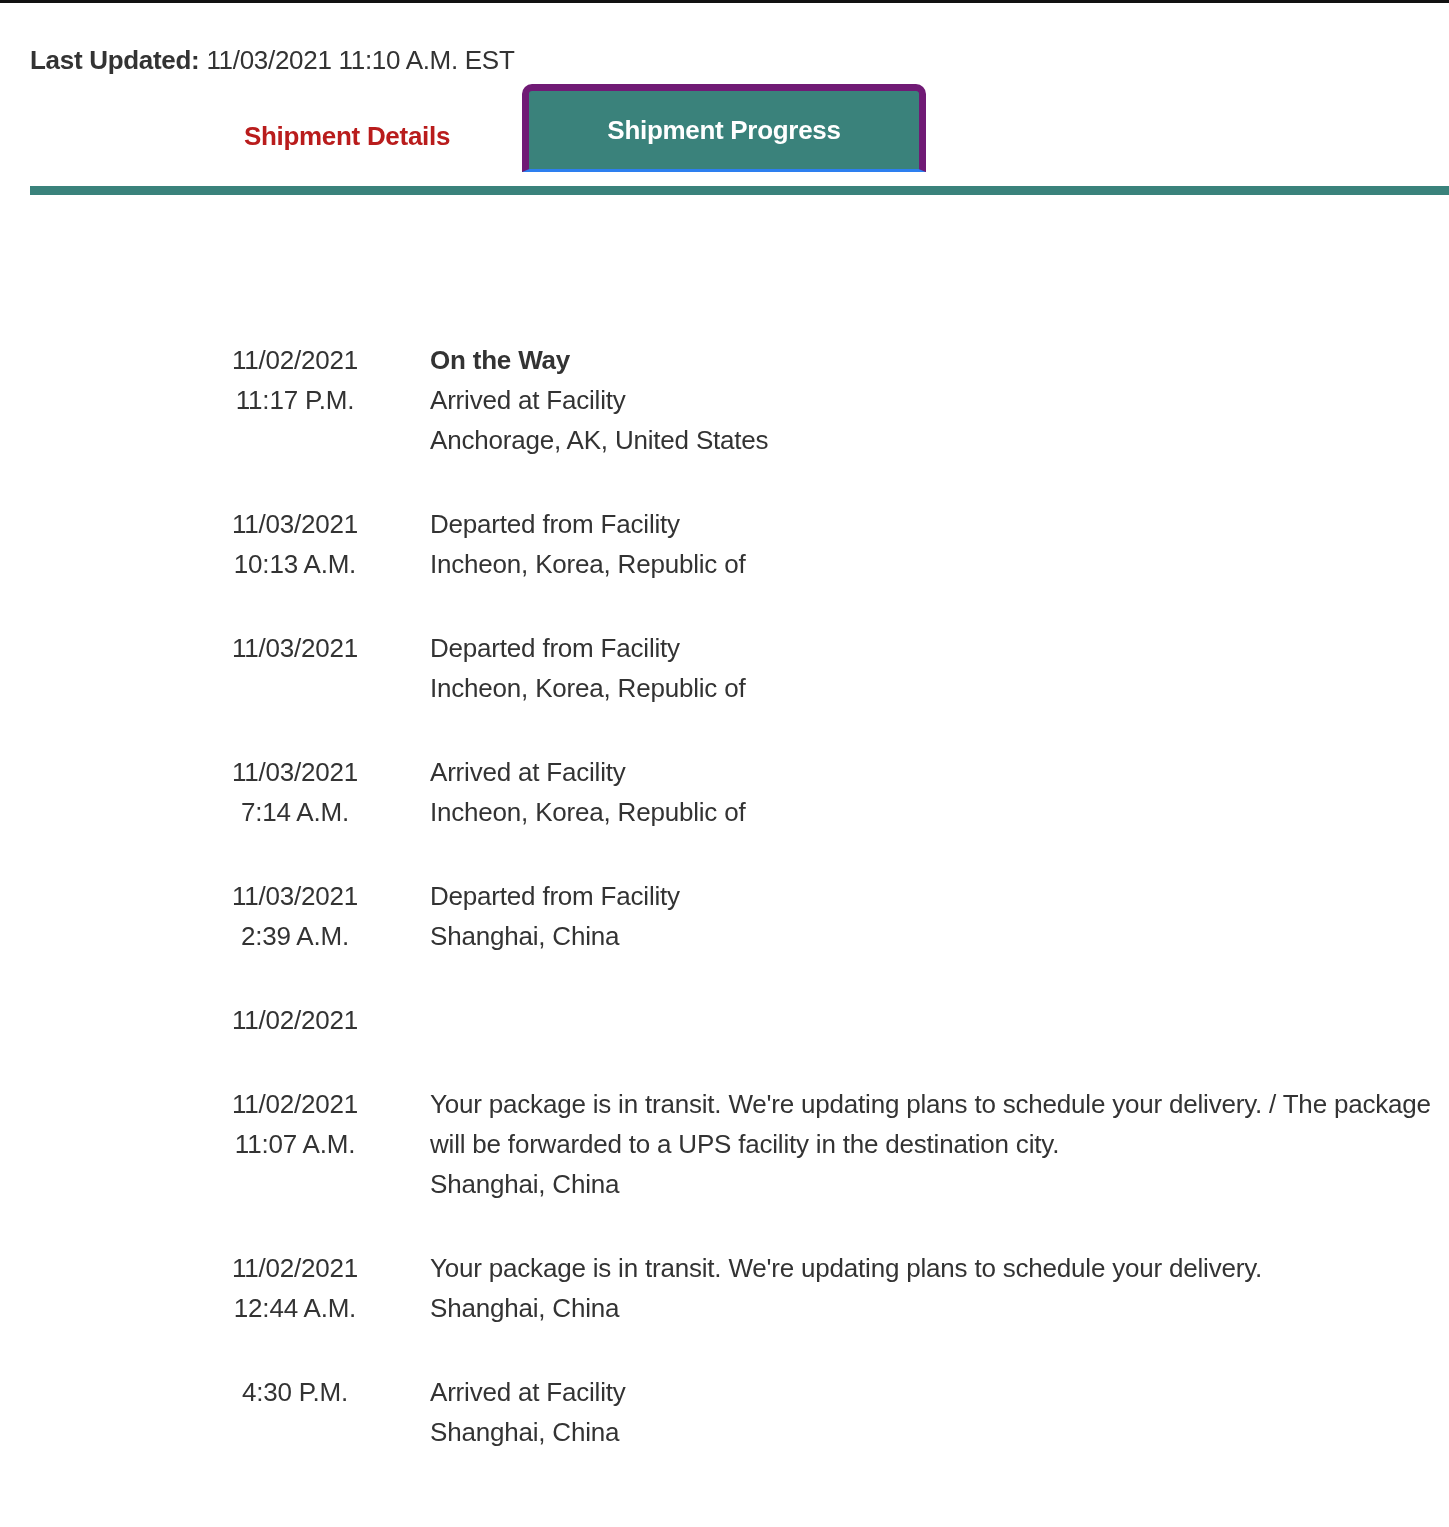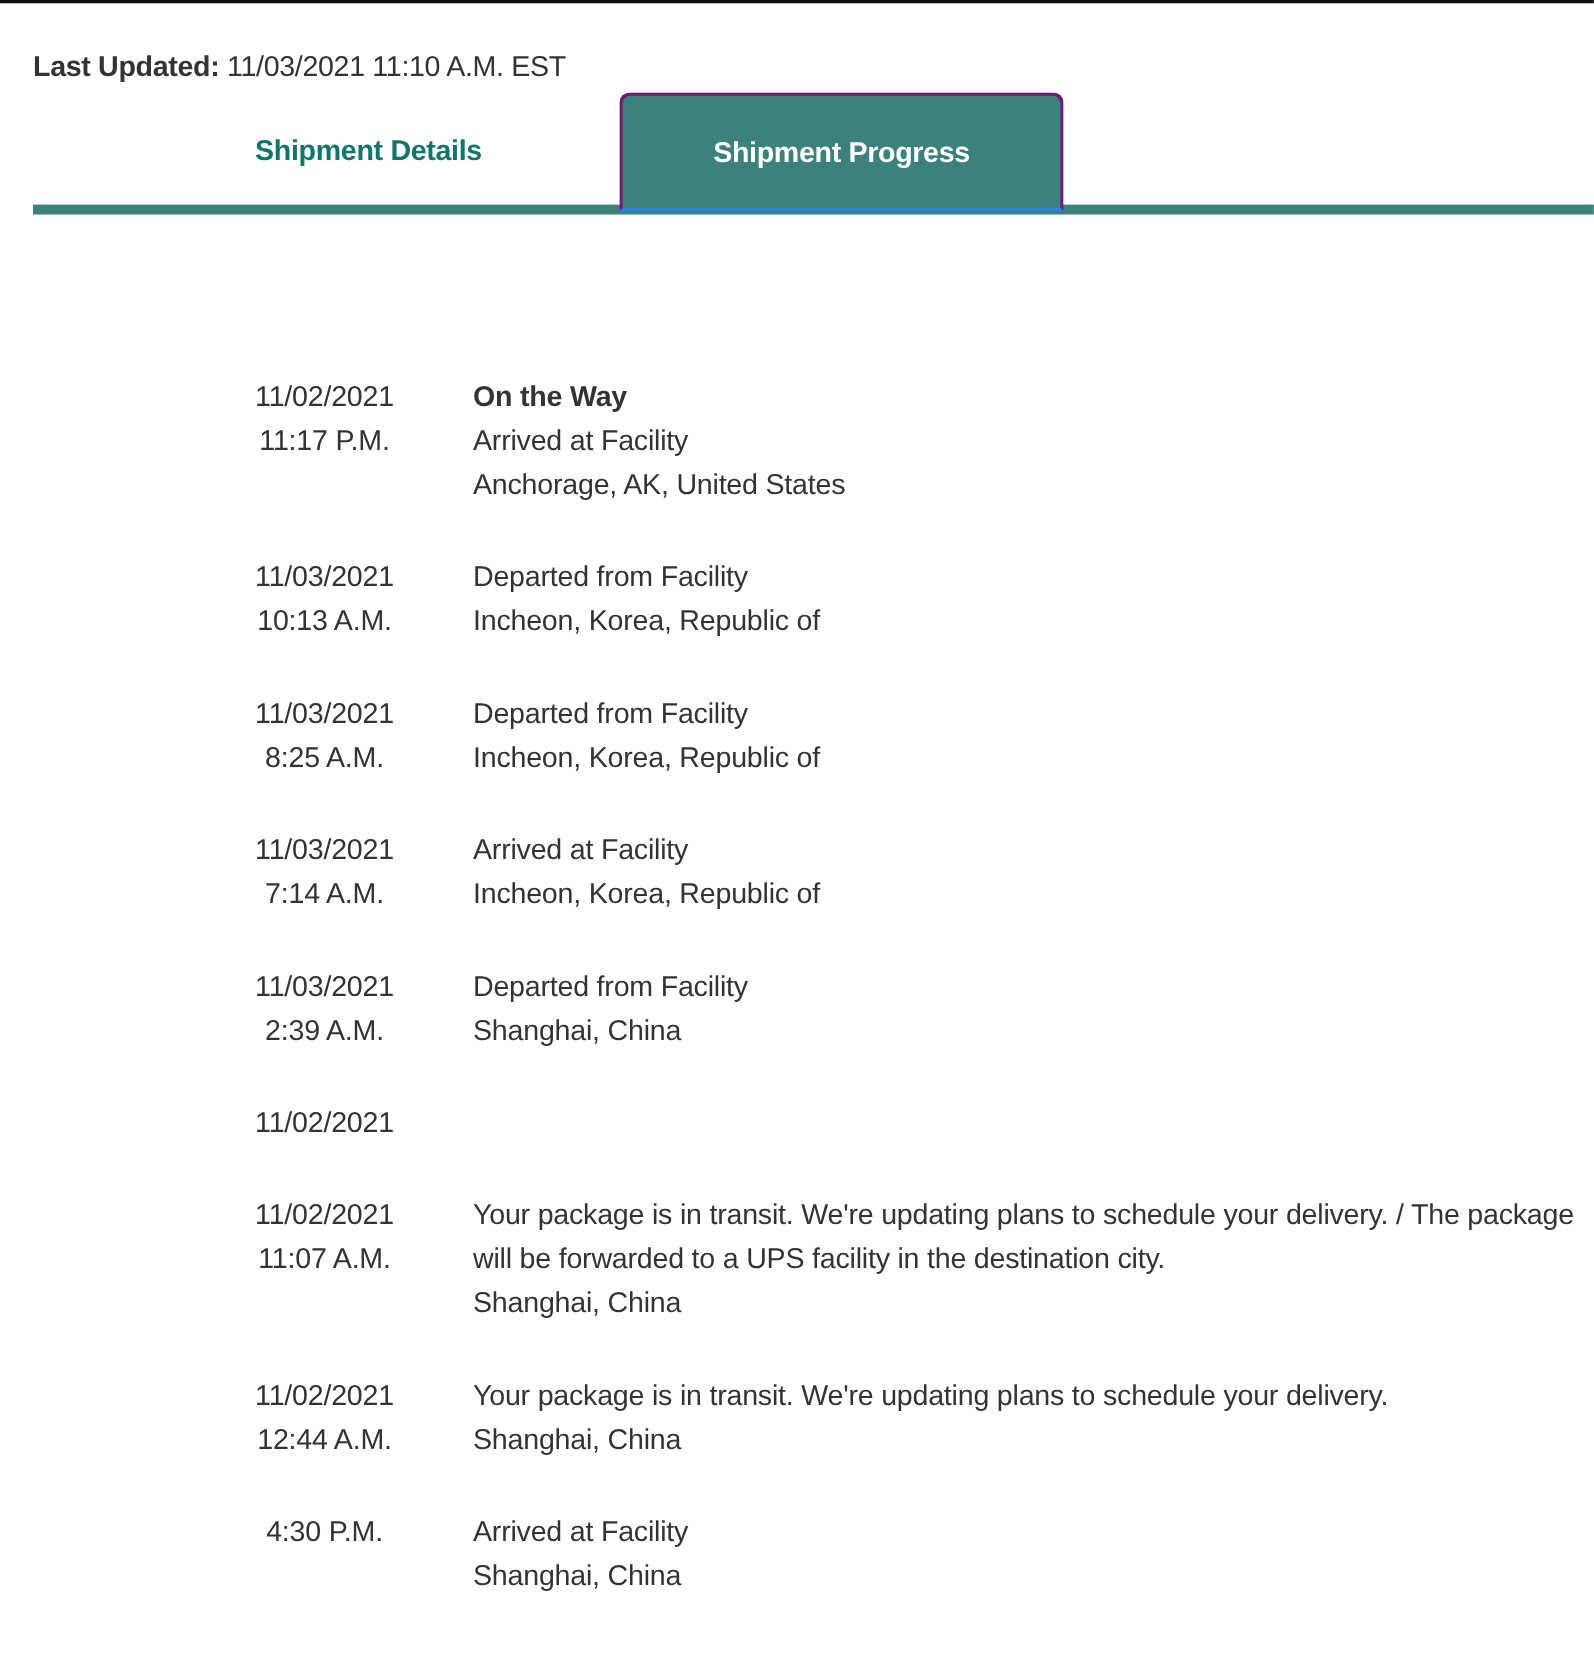--- a/index.html
+++ b/index.html
@@ -5,23 +5,23 @@
   html, body { margin:0; padding:0; background:#fff; }
   body { width:1449px; height:1527px; position:relative; overflow:hidden;
          font-family:"Liberation Sans", sans-serif; color:#333; }
   .topline { position:absolute; left:0; top:0; width:1449px; height:3px; background:#111; }
   .updated { position:absolute; left:30px; top:22px; font-size:26px; color:#333; letter-spacing:-0.3px;margin-top:23px; }
   .updated b { font-weight:700; }
   .tabs { position:absolute; left:30px; top:84px; width:1419px; height:112px; }
   .tab-bar { position:absolute; left:0; top:102px; width:1419px; height:9px; background:#3a827b; }
   .tab { position:absolute; top:0; height:106px; display:flex; align-items:center; justify-content:center;
          font-size:26px; font-weight:700; cursor:pointer; box-sizing:border-box; letter-spacing:-0.3px; }
-  .tab-details { left:100px; width:410px; color:#0f766e; top:0; height:104px; }
-  .tab-progress { left:533px; width:404px; background:#3a827b; color:#fff; border:3px solid #701a75;
-                  border-radius:10px 10px 0 0; border-bottom:3px solid #2d7ff0; height:108px; }
+  .tab-details { left:112px; width:410px; color:#b91c1c; top:0; height:104px; }
+  .tab-progress { left:492px; width:404px; background:#3a827b; color:#fff; border:7px solid #701a75;
+                  border-radius:10px 10px 0 0; border-bottom:3px solid #2d7ff0; height:88px; }
   .events { position:absolute; left:160px; top:340px; width:1280px; }
   .event { display:flex; margin-bottom:44px; font-size:26px; line-height:40px; letter-spacing:-0.2px; }
   .when { width:270px; flex:none;text-align:center; }
   .what { flex:1; }
   .title { font-weight:700; }
 </style>
 </head>
 <body>
 
 <div class="topline"></div>
@@ -55,21 +55,20 @@
         <div>10:13 A.M.</div>
       </div>
       <div class="what">
         <div>Departed from Facility</div>
         <div>Incheon, Korea, Republic of</div>
       </div>
     </div>
     <div class="event">
       <div class="when">
         <div>11/03/2021</div>
-        <div>8:25 A.M.</div>
       </div>
       <div class="what">
         <div>Departed from Facility</div>
         <div>Incheon, Korea, Republic of</div>
       </div>
     </div>
     <div class="event">
       <div class="when">
         <div>11/03/2021</div>
         <div>7:14 A.M.</div>

